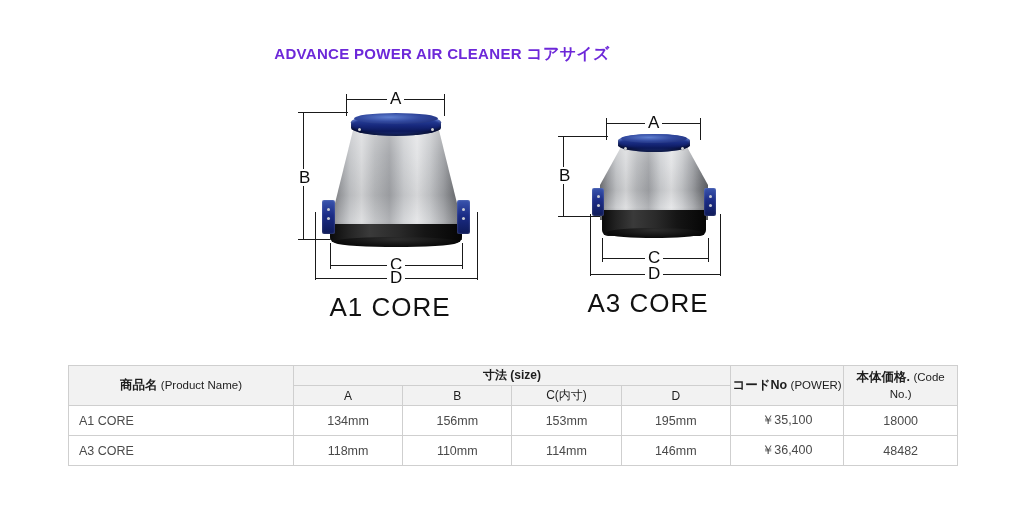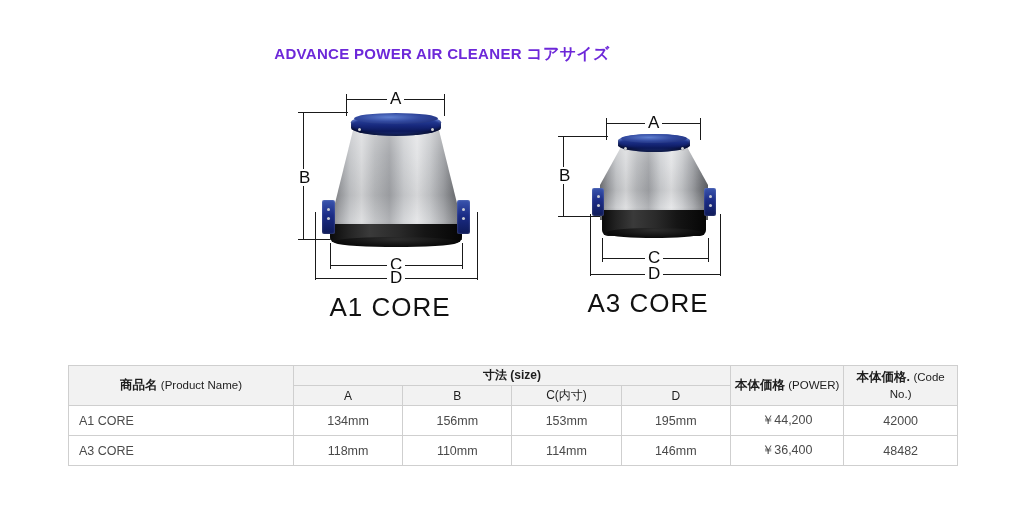--- a/index.html
+++ b/index.html
@@ -209,21 +209,21 @@
       <tr>
         <th class="th-prod" rowspan="2">
           <span class="stack">
             <span class="l1">商品名</span>
             <span class="l2">(Product Name)</span>
           </span>
         </th>
         <th colspan="4">寸法 (size)</th>
         <th class="th-price" rowspan="2">
           <span class="stack">
-            <span class="l1">本体価格</span>
+            <span class="l1">コードNo</span>
             <span class="l2">(POWER)</span>
           </span>
         </th>
         <th class="th-code" rowspan="2">
           <span class="stack">
             <span class="l1">本体価格.</span>
             <span class="l2">(Code No.)</span>
           </span>
         </th>
       </tr>
@@ -234,22 +234,22 @@
         <th class="sub th-dim">D</th>
       </tr>
     </thead>
     <tbody>
       <tr>
         <td class="name">A1 CORE</td>
         <td>134mm</td>
         <td>156mm</td>
         <td>153mm</td>
         <td>195mm</td>
-        <td>￥44,200</td>
-        <td>42000</td>
+        <td>￥35,100</td>
+        <td>18000</td>
       </tr>
       <tr>
         <td class="name">A3 CORE</td>
         <td>118mm</td>
         <td>110mm</td>
         <td>114mm</td>
         <td>146mm</td>
         <td>￥36,400</td>
         <td>48482</td>
       </tr>

